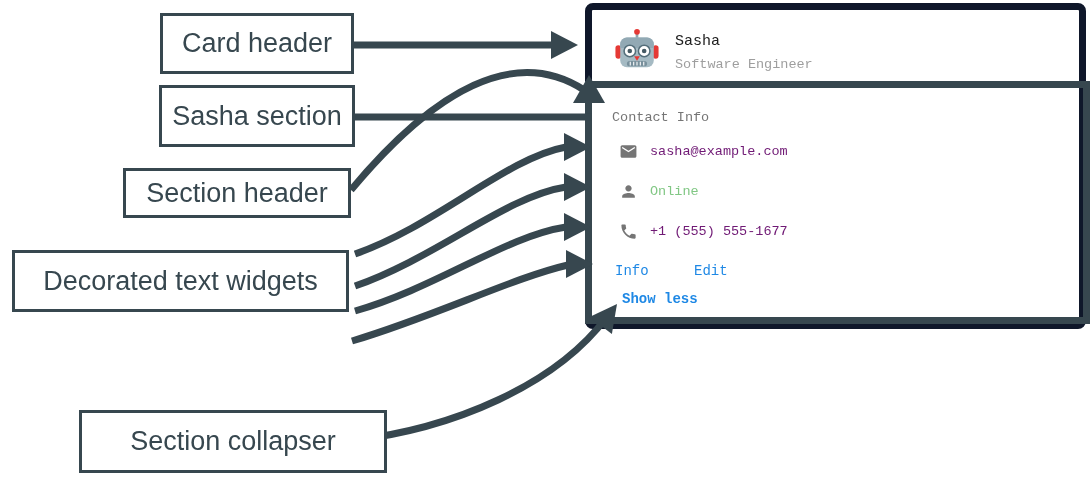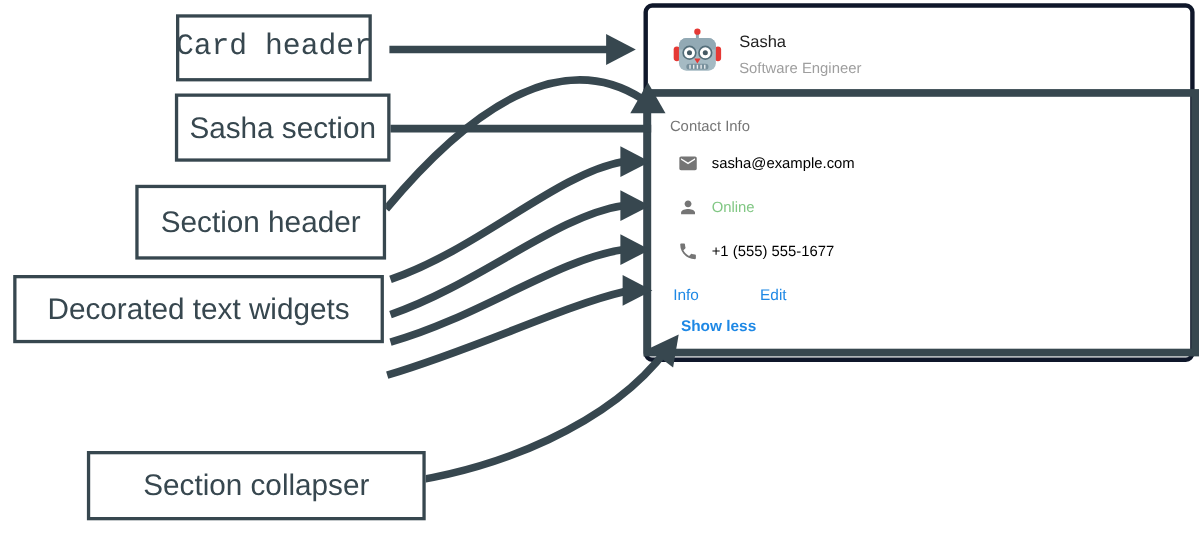--- a/index.html
+++ b/index.html
@@ -13,30 +13,30 @@
   .label-box span{font-size:27px;color:#37474F;white-space:nowrap;line-height:1;}
 
   
   .overlay{position:absolute;left:0;top:0;width:1090px;height:494px;z-index:2;pointer-events:none;}
   .overlay path{stroke:#37474F;stroke-width:7;fill:none;}
   .overlay polygon{fill:#37474F;}
   .overlay rect{stroke:#37474F;stroke-width:7;fill:none;}
 
   
   .card{position:absolute;left:585px;top:3px;width:501px;height:326px;box-sizing:border-box;
-        background:#ffffff;border:4px solid #0f172a;border-radius:8px;z-index:1;}
+        background:#ffffff;border:7px solid #0f172a;border-radius:8px;z-index:1;font-family:Liberation Mono, monospace;}
   .avatar{position:absolute;left:22px;top:17px;width:46px;height:46px;display:block;}
   .avatar svg{width:46px;height:46px;display:block;}
   .name{position:absolute;left:83px;top:23px;font-size:15px;font-weight:500;color:#212121;}
   .subtitle{position:absolute;left:83px;top:47px;font-size:13.5px;color:#9E9E9E;}
   .section-title{position:absolute;left:20px;top:100px;font-size:13.5px;font-weight:500;color:#757575;}
   .row{position:absolute;left:0;height:20px;display:flex;align-items:center;}
   .row .ricon{position:absolute;left:26px;width:20px;height:20px;display:flex;align-items:center;justify-content:center;}
   .row .ricon svg{width:19px;height:19px;fill:#757575;}
-  .row .rtext{position:absolute;left:58px;font-size:13.5px;color:#000000;white-space:nowrap;}
+  .row .rtext{position:absolute;left:58px;font-size:13.5px;color:#701a75;white-space:nowrap;}
   .row .rtext.green{color:#81C784;text-align:center;}
   .row1{top:131px;} .row2{top:171px;} .row3{top:211px;}
   .btn{position:absolute;font-size:14px;font-weight:500;color:#1E88E5;cursor:pointer;top:253px;}
   .btn-share{left:23px;} .btn-edit{left:102px;}
   .collapser{position:absolute;left:30px;top:281px;font-size:14px;font-weight:700;color:#1E88E5;cursor:pointer;}
 </style>
 </head>
 <body>
 
 <div class="canvas">
@@ -122,27 +122,27 @@
     <path d="M355 311 C436 288 506 236 566 227"></path>
     <polygon points="591,227 564,213 564,241"></polygon>
 
     <path d="M352 341 C436 316 512 278 568 265"></path>
     <polygon points="593,264 566,250 566,278"></polygon>
 
     <path d="M349 441 C455 429 556 384 606 318"></path>
     <polygon points="617,304 611.9,334 589.5,317"></polygon>
   </svg>
 
-  <div class="label-box" style="left:160px;top:13px;width:178px;height:61px;font-family:Liberation Mono, monospace;">
+  <div class="label-box" style="left:160px;top:13px;width:194px;height:61px;">
     <span>Card header</span>
   </div>
   <div class="label-box" style="left:159px;top:85px;width:196px;height:62px;">
     <span>Sasha section</span>
   </div>
-  <div class="label-box" style="left:123px;top:168px;width:228px;height:68px;align-items:center;">
+  <div class="label-box" style="left:123px;top:168px;width:228px;height:50px;align-items:center;">
     <span>Section header</span>
   </div>
   <div class="label-box" style="left:12px;top:250px;width:337px;height:62px;text-align:right;">
     <span>Decorated text widgets</span>
   </div>
   <div class="label-box" style="left:79px;top:410px;width:308px;height:63px;">
     <span>Section collapser</span>
   </div>
 
 </div>

